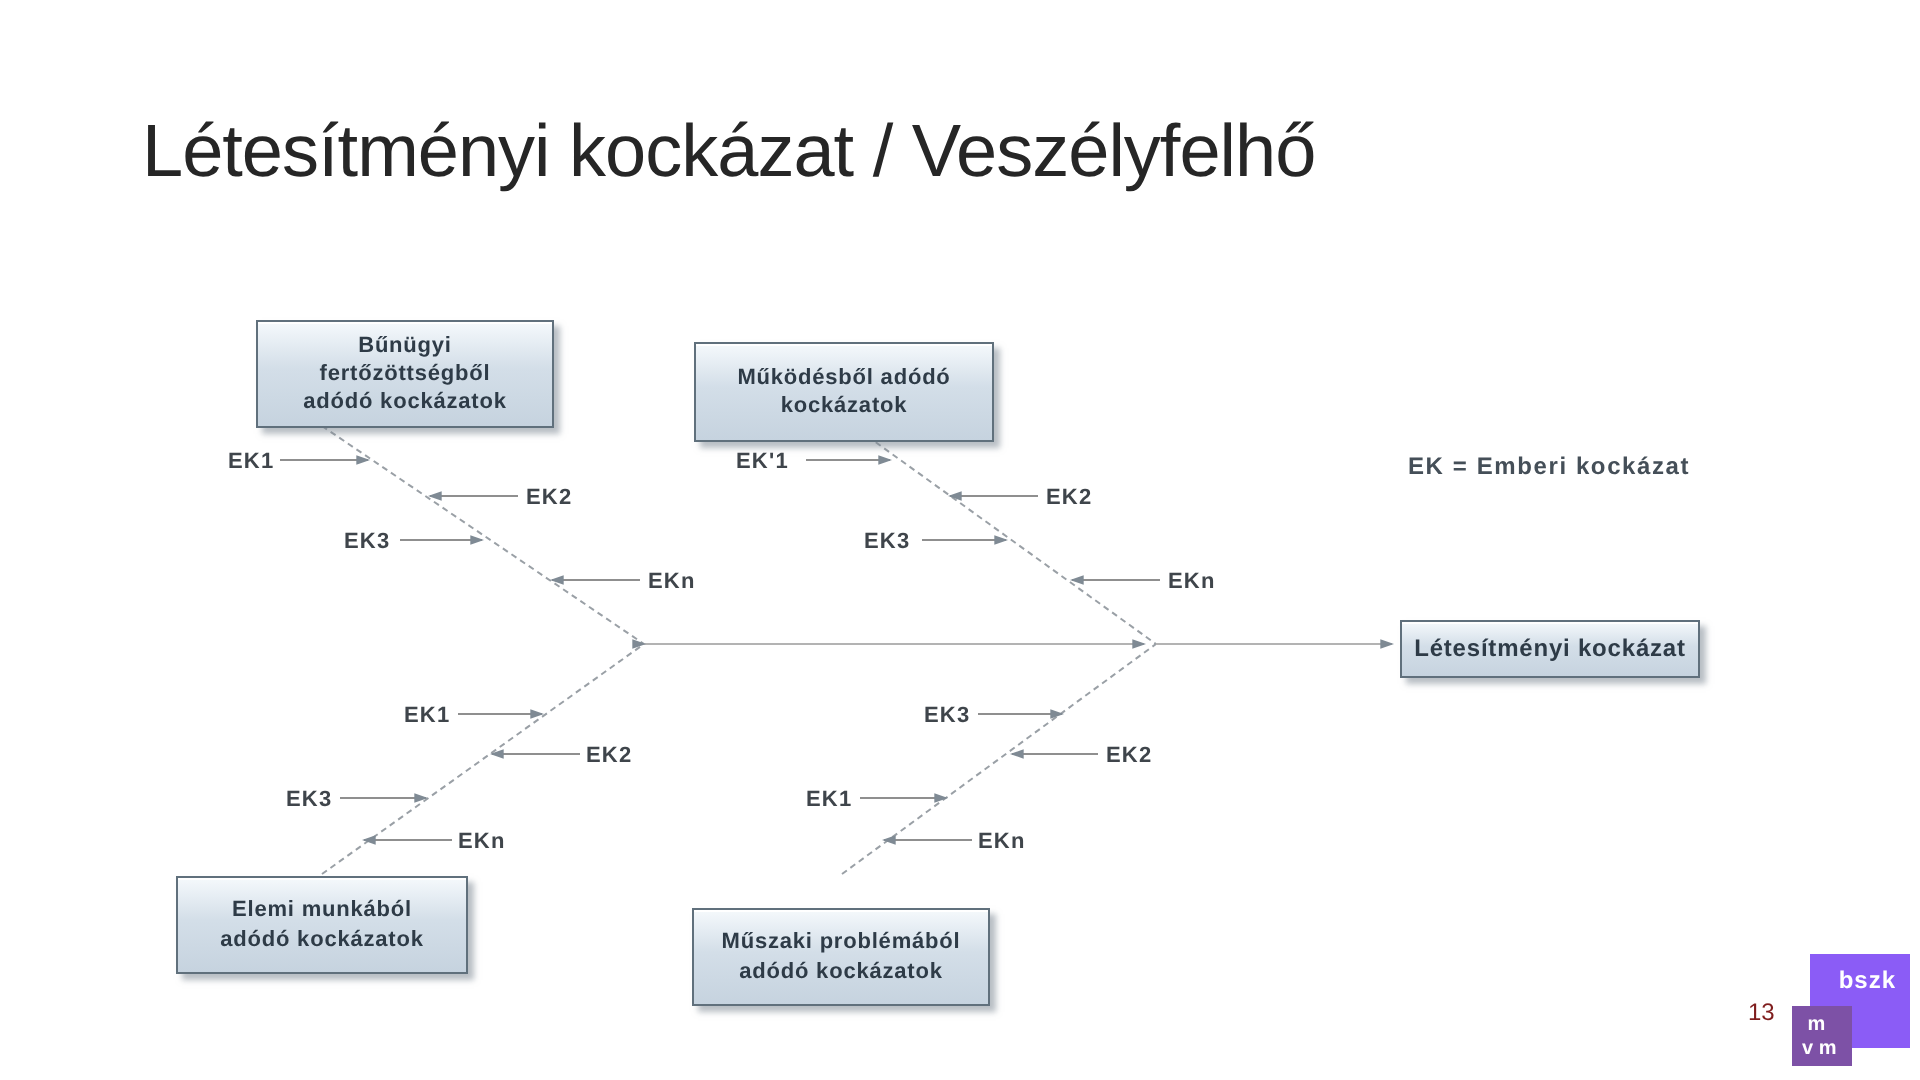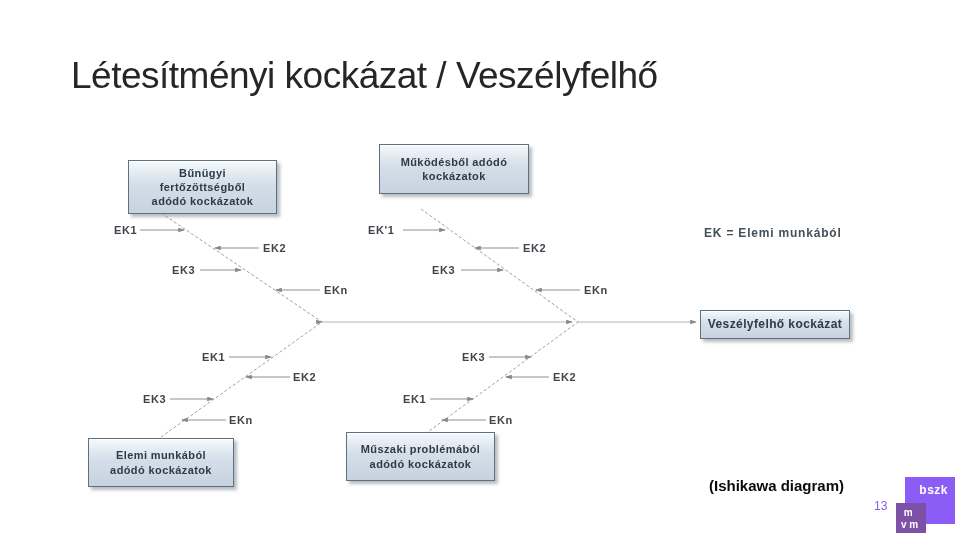--- a/index.html
+++ b/index.html
@@ -29,21 +29,21 @@
     position:absolute;left:704px;top:226px;
     font-size:12px;font-weight:bold;color:#454f58;letter-spacing:0.8px;
     white-space:nowrap;
   }
   .caption{
     position:absolute;left:709px;top:477px;
     font-size:15px;font-weight:bold;color:#0a0a0a;white-space:nowrap;
   }
   .page-number{
     position:absolute;left:874px;top:499px;
-    font-size:12px;color:#8b5cf6;
+    font-size:12px;color:#7f1d1d;
   }
   .logo-dark{
     position:absolute;left:905px;top:477px;width:50px;height:47px;
     background:#8b5cf6;color:#ffffff;box-sizing:border-box;
     font-size:12px;font-weight:bold;letter-spacing:0.5px;
     text-align:right;padding:6px 7px 0 0;
   }
   .logo-purple{
     position:absolute;left:896px;top:503px;width:30px;height:30px;
     background:#7d51a6;color:#ffffff;box-sizing:border-box;
@@ -113,42 +113,41 @@
     <text class="bone-label" x="403" y="403">EK1</text>
     <text class="bone-label" x="489" y="424">EKn</text>
   </svg>
 
   <div class="cause-box" style="left:88px;top:160px;width:147px;height:52px;margin-left:40px;">
     <span>Bűnügyi
 fertőzöttségből
 adódó kockázatok</span>
   </div>
 
-  <div class="cause-box" style="left:347px;top:144px;width:148px;height:48px;margin-left:32px;">
+  <div class="cause-box" style="left:347px;top:171px;width:148px;height:48px;">
     <span>Működésből adódó
 kockázatok</span>
   </div>
 
   <div class="cause-box" style="left:88px;top:438px;width:144px;height:47px;">
     <span>Elemi munkából
 adódó kockázatok</span>
   </div>
 
-  <div class="cause-box" style="left:346px;top:432px;width:147px;height:47px;">
+  <div class="cause-box" style="left:346px;top:454px;width:147px;height:47px;">
     <span>Műszaki problémából
 adódó kockázatok</span>
   </div>
 
   <div class="result-box" style="left:700px;top:310px;width:148px;height:27px;font-size:12px;">
-    <span>Veszélyfelhő kockázat</span>
+    <span>Létesítményi kockázat</span>
   </div>
 
-  <div class="legend-text">EK = Elemi munkából</div>
+  <div class="legend-text">EK = Emberi kockázat</div>
 
-  <div class="caption">(Ishikawa diagram)</div>
 
   <div class="page-number">13</div>
 
   <div class="logo-dark">
     <span>bszk</span>
   </div>
   <div class="logo-purple"> m
 v m</div>
 
 </div>

